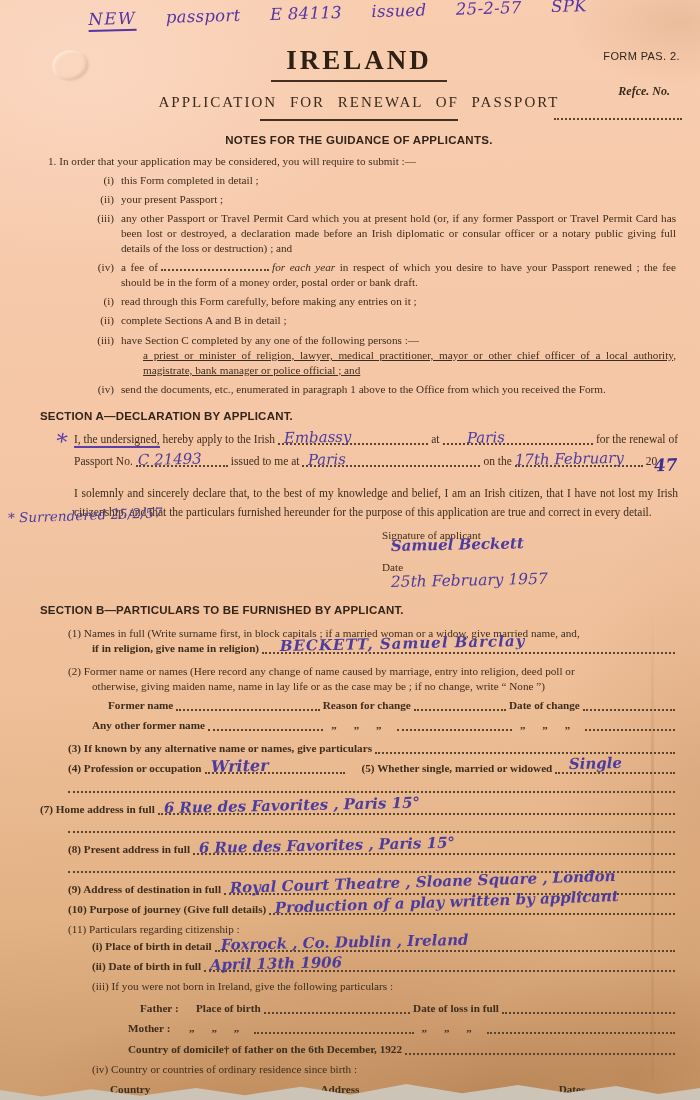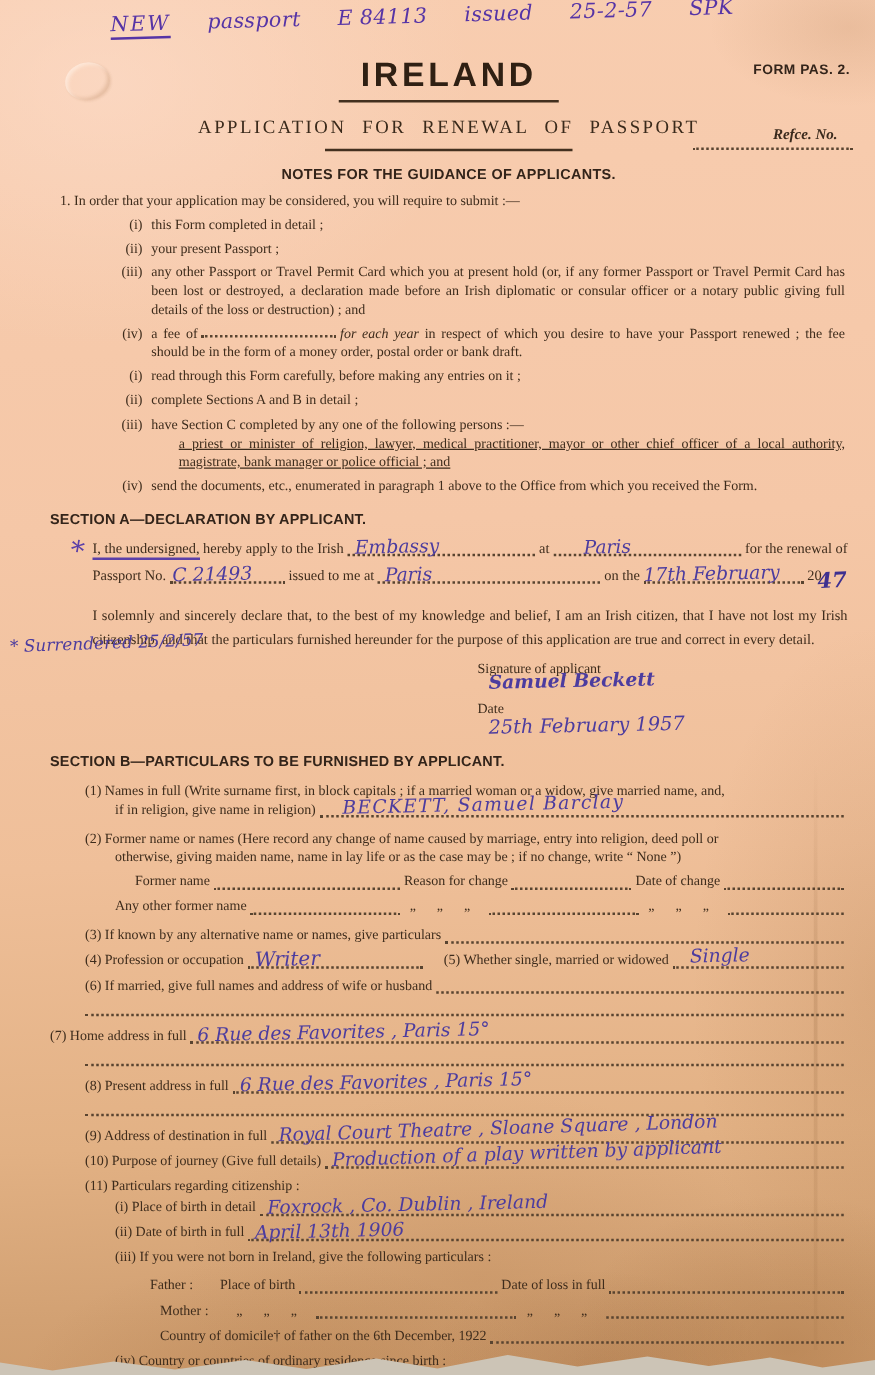--- a/index.html
+++ b/index.html
@@ -14,42 +14,42 @@
       radial-gradient(220px 420px at 101% 72%, rgba(146,92,42,.16), transparent 70%),
       radial-gradient(340px 220px at 55% 93%, rgba(160,105,55,.16), transparent 70%),
       radial-gradient(160px 90px at 97% 2%, rgba(150,95,45,.14), transparent 70%),
       linear-gradient(178deg,#f8cdb0 0%,#f5c7a7 38%,#efbf99 62%,#e2b184 82%,#d2a173 94%,#cd9b6c 100%);}
   .content{position:relative;padding:0 22px 0 40px;}
   .hw{font-family:"DejaVu Serif",serif;font-style:italic;color:#4c3c9f;}
   
   .topnote{position:absolute;left:88px;top:9px;font-size:16.5px;letter-spacing:.3px;transform:rotate(-1.6deg);transform-origin:left top;color:#5634a6;white-space:nowrap;z-index:3;}
   .topnote span{margin-right:24px;}
   .topnote .nw{border-bottom:2.5px solid #5634a6;padding-bottom:1px;letter-spacing:1.5px;}
-  .h-form{position:absolute;top:49px;right:20px;font-family:"Liberation Sans",sans-serif;font-weight:bold;font-size:11px;letter-spacing:.4px;color:#33241a;}
-  .h-refce{position:absolute;top:99px;right:30px;font-style:italic;font-weight:bold;font-size:12px;color:#3a2a1d;}
+  .h-form{position:absolute;top:49px;right:20px;font-family:"Liberation Sans",sans-serif;font-weight:normal;font-size:11px;letter-spacing:.4px;color:#33241a;}
+  .h-refce{position:absolute;top:83px;right:30px;font-style:italic;font-weight:bold;font-size:12px;color:#3a2a1d;}
   .h-refdots{position:absolute;top:110px;right:18px;width:128px;height:10px;border-bottom:2px dotted #594430;}
   .seal{position:absolute;left:52px;top:50px;width:36px;height:30px;border-radius:50%;
     box-shadow:inset 2px 2px 3px rgba(255,240,228,.85), inset -2px -2px 3px rgba(150,95,50,.25), 1px 1px 2px rgba(150,95,50,.18);
     transform:rotate(-10deg);opacity:.8;}
   header{padding-top:46px;text-align:center;}
-  .title{font-family:Liberation Sans, sans-serif;font-weight:bold;font-size:27px;letter-spacing:3px;color:#2f2013;line-height:1.1;}
+  .title{font-family:Liberation Serif, serif;font-weight:bold;font-size:27px;letter-spacing:3px;color:#2f2013;line-height:1.1;}
   .title-rule{width:176px;height:2px;background:#43301f;margin:4px auto 10px;}
   .subtitle{font-size:15px;letter-spacing:2px;word-spacing:7px;color:#3a2a1b;}
   .sub-rule{width:198px;height:2px;background:#43301f;margin:7px auto 0;}
   .notes-h{text-align:center;font-family:"Liberation Sans",sans-serif;font-weight:bold;font-size:11.5px;letter-spacing:.3px;color:#33241a;margin:12px 0 6px;}
   
   .nintro{margin:2px 0 3px 8px;}
   .sub{display:flex;margin:0 0 4px 44px;}
   .subn{flex:none;width:30px;text-align:right;margin-right:7px;}
   .subt{flex:1;text-align:justify;padding-right:2px;}
   .sub-ind{margin-left:22px;text-decoration:underline;}
   .feegap{display:inline-block;width:108px;height:9px;border-bottom:2px dotted #594430;margin:0 3px;}
   .it{font-style:italic;}
   
-  .row{display:flex;align-items:center;margin-bottom:5px;}
+  .row{display:flex;align-items:flex-start;margin-bottom:5px;font-weight:bold;}
   .lbl{flex:none;white-space:nowrap;}
   .dots{flex:1 1 auto;position:relative;border-bottom:2px dotted #594430;height:13px;margin:0 3px 1px;}
   .dots.fx{flex:none;}
   .hw-on{position:absolute;left:6px;bottom:-3px;white-space:nowrap;font-size:14px;line-height:1;transform:rotate(-1.2deg);transform-origin:left bottom;}
   .ditto{flex:none;padding:0 5px;letter-spacing:7px;}
   
   .secA{position:relative;margin-top:12px;}
   .secA-h,.secB-h{font-family:"Liberation Sans",sans-serif;font-weight:bold;font-size:11.5px;letter-spacing:.2px;color:#33241a;margin-bottom:7px;}
   .arow{display:flex;margin:0 0 7px 34px;font-size:11.5px;}
   .abody{margin:2px 0 6px 34px;text-align:justify;line-height:1.65;font-size:11.5px;}
@@ -235,24 +235,20 @@
         <span class="lbl">(4)  Profession or occupation</span>
         <span class="dots fx" style="width:140px">
             <span class="hw hw-on" style="font-size:16px">Writer</span>
           </span>
         <span class="lbl" style="margin-left:14px">(5)  Whether single, married or widowed</span>
         <span class="dots">
             <span class="hw hw-on" style="font-size:15px;left:14px;bottom:0">Single</span>
           </span>
       </div>
 
-      <div class="row" style="margin-left:28px">
-        <span class="lbl">(6)  If married, give full names and address of wife or husband</span>
-        <span class="dots"></span>
-      </div>
       <div class="dotsrow"></div>
 
       <div class="row" style="">
         <span class="lbl">(7)  Home address in full</span>
         <span class="dots">
             <span class="hw hw-on hw-lg">6 Rue des Favorites , Paris 15°</span>
           </span>
       </div>
       <div class="dotsrow"></div>
 
@@ -285,21 +281,21 @@
           </span>
       </div>
       <div class="row" style="margin-left:52px">
         <span class="lbl">(ii)  Date of birth in full</span>
         <span class="dots">
             <span class="hw hw-on hw-lg">April 13th 1906</span>
           </span>
       </div>
       <div class="b ind1" style="margin-bottom:7px">(iii)  If you were not born in Ireland, give the following particulars :</div>
 
-      <div class="row" style="margin-left:80px">
+      <div class="row" style="margin-left:100px">
         <span class="lbl" style="width:56px">Father :</span>
         <span class="lbl">Place of birth</span>
         <span class="dots" style="flex:1.1"></span>
         <span class="lbl">Date of loss in full</span>
         <span class="dots" style="flex:1.3"></span>
       </div>
       <div class="row" style="margin-left:88px">
         <span class="lbl" style="width:56px">Mother :</span>
         <span class="ditto">„ „ „</span>
         <span class="dots" style="flex:1.1"></span>

